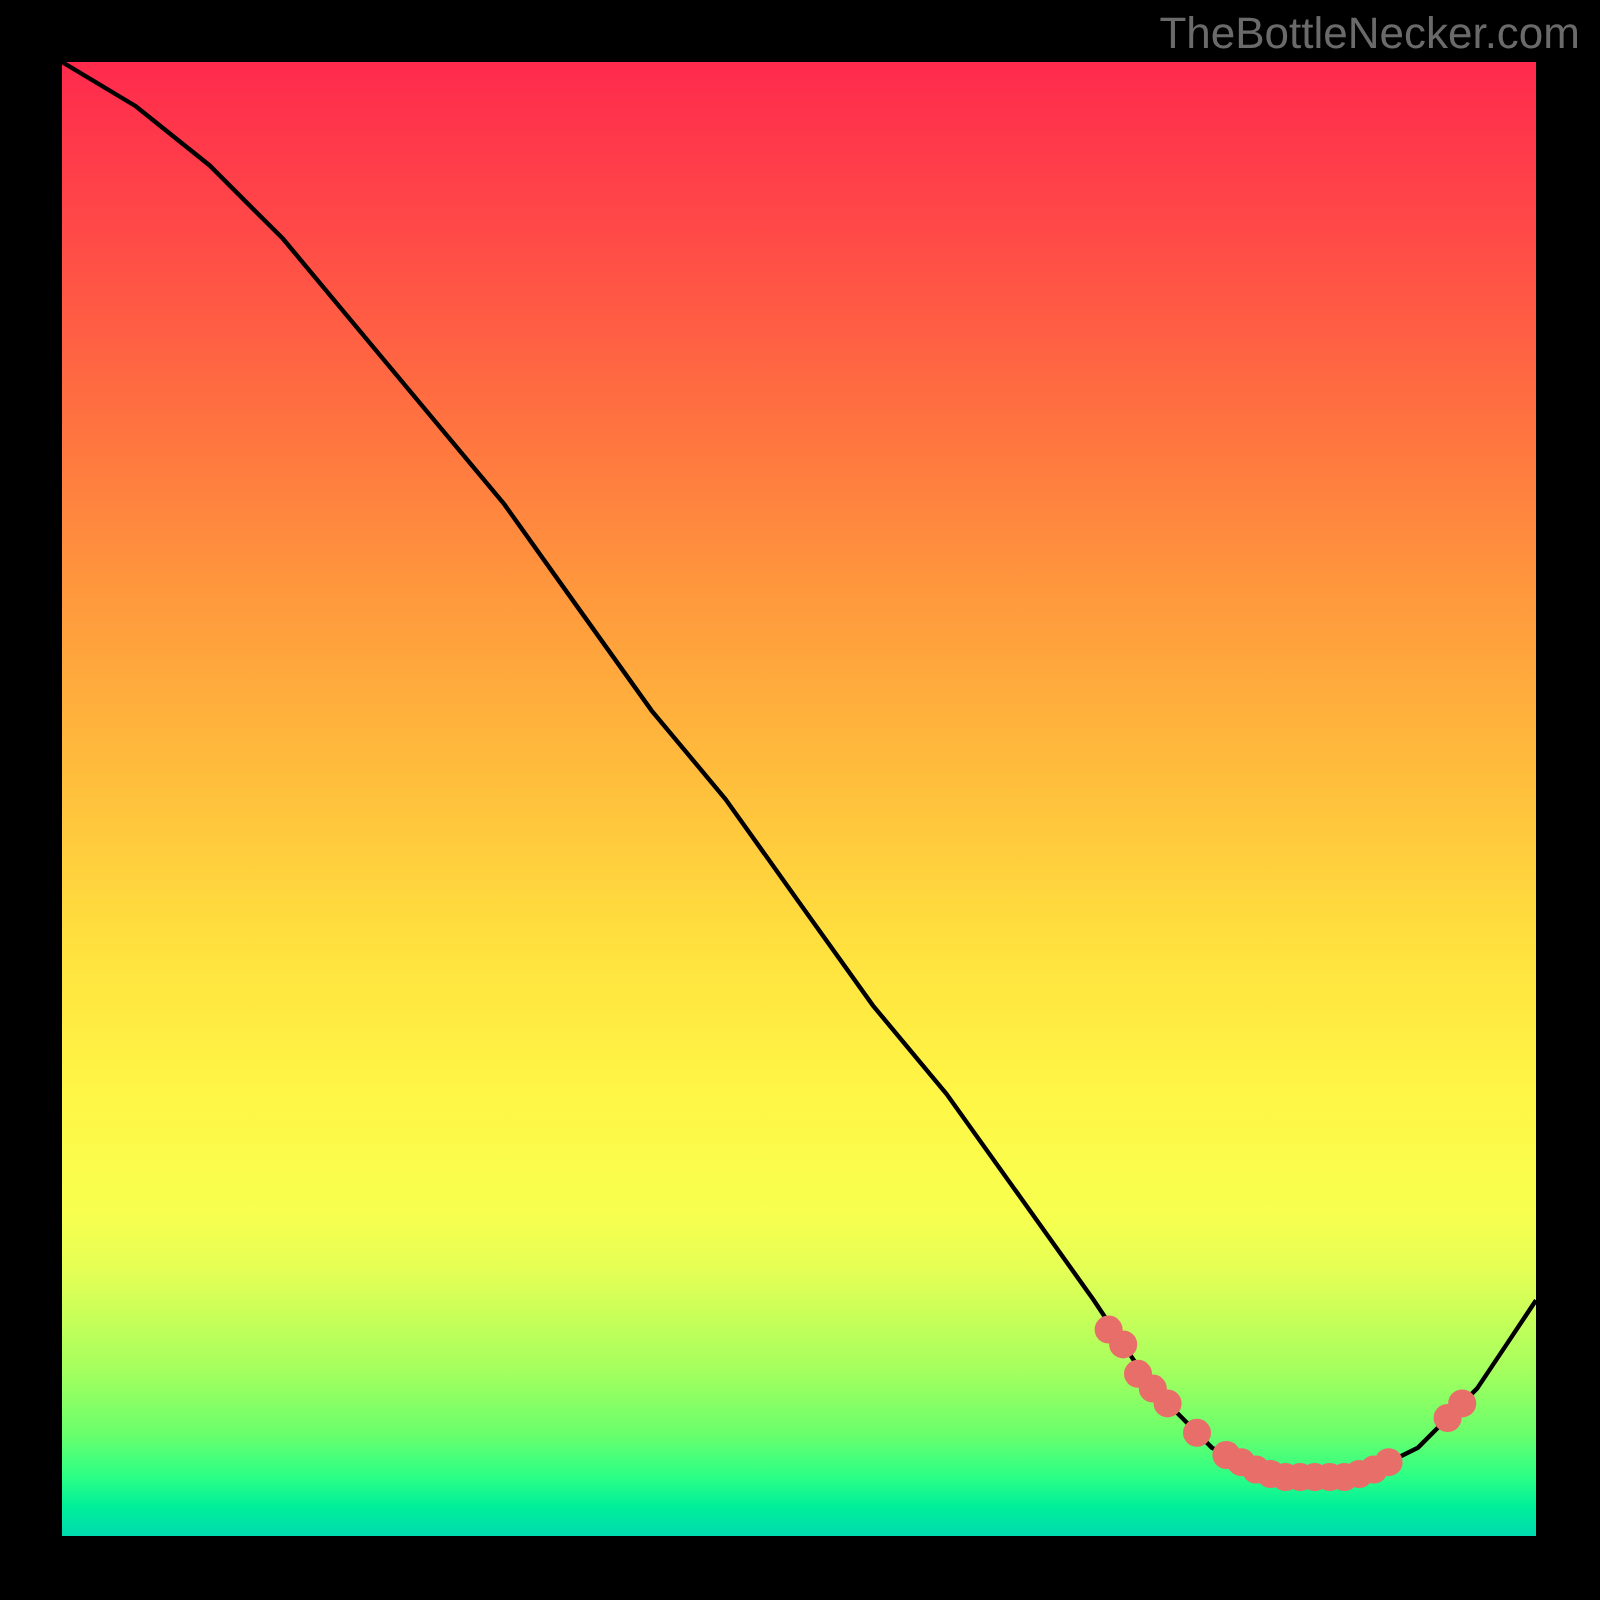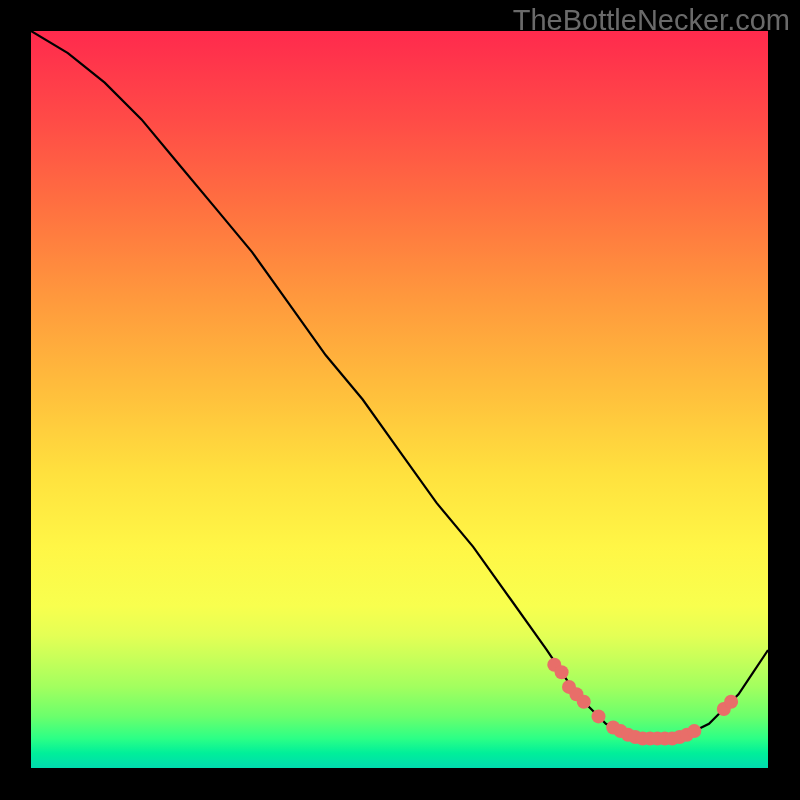--- a/index.html
+++ b/index.html
@@ -15,21 +15,21 @@
     position: relative;
     width: 800px;
     height: 800px;
     background: #000;
   }
   .watermark {
     position: absolute;
     top: 4px;
     right: 10px;
     color: #6a6a6a;
-    font-size: 29px;
+    font-size: 22px;
     font-weight: 500;
     z-index: 10;
     user-select: none;
   }
   .plot-frame {
     position: absolute;
     left: 31px;
     top: 31px;
     width: 737px;
     height: 737px;

